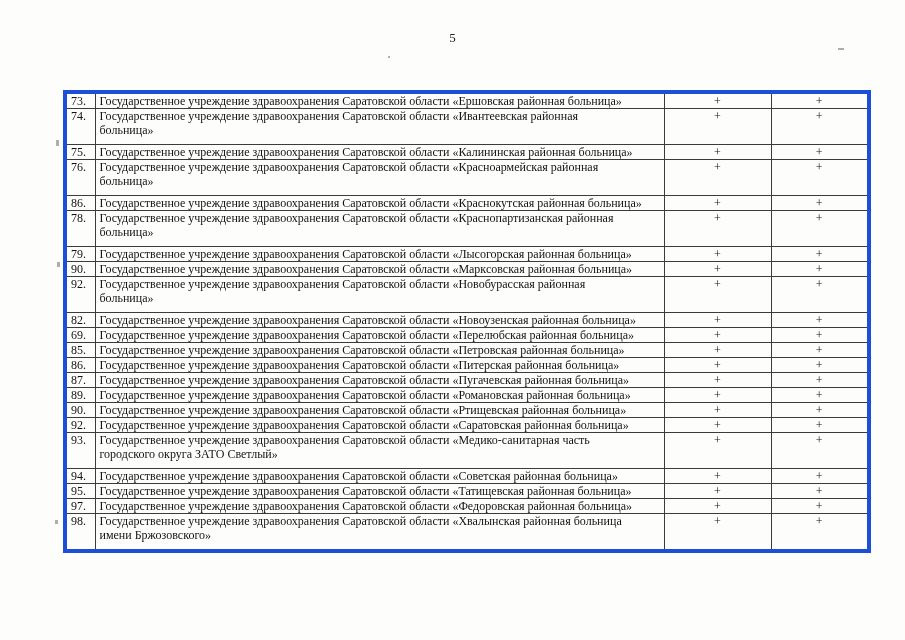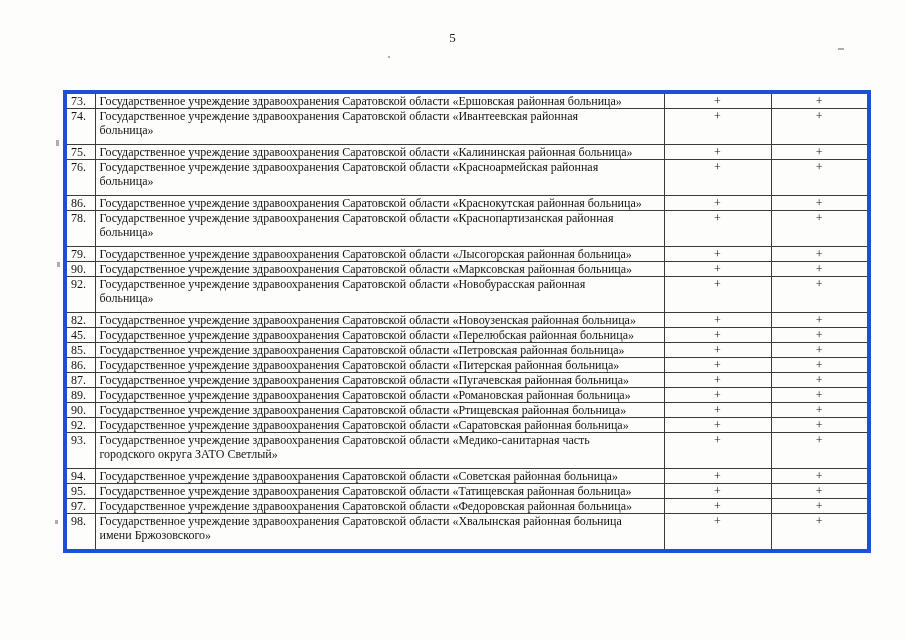--- a/index.html
+++ b/index.html
@@ -138,21 +138,21 @@
           <td class="mark-cell">+</td>
           <td class="mark-cell">+</td>
         </tr>
         <tr>
           <td class="num-cell">82.</td>
           <td class="name-cell">Государственное учреждение здравоохранения Саратовской области «Новоузенская районная больница»</td>
           <td class="mark-cell">+</td>
           <td class="mark-cell">+</td>
         </tr>
         <tr>
-          <td class="num-cell">45.</td>
+          <td class="num-cell">69.</td>
           <td class="name-cell">Государственное учреждение здравоохранения Саратовской области «Перелюбская районная больница»</td>
           <td class="mark-cell">+</td>
           <td class="mark-cell">+</td>
         </tr>
         <tr>
           <td class="num-cell">85.</td>
           <td class="name-cell">Государственное учреждение здравоохранения Саратовской области «Петровская районная больница»</td>
           <td class="mark-cell">+</td>
           <td class="mark-cell">+</td>
         </tr>

